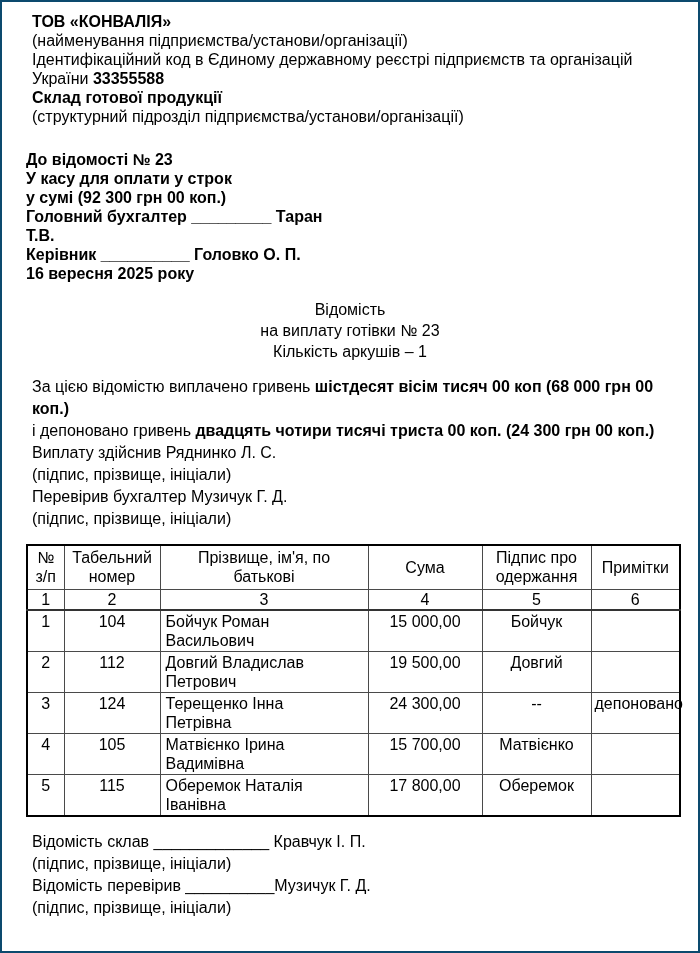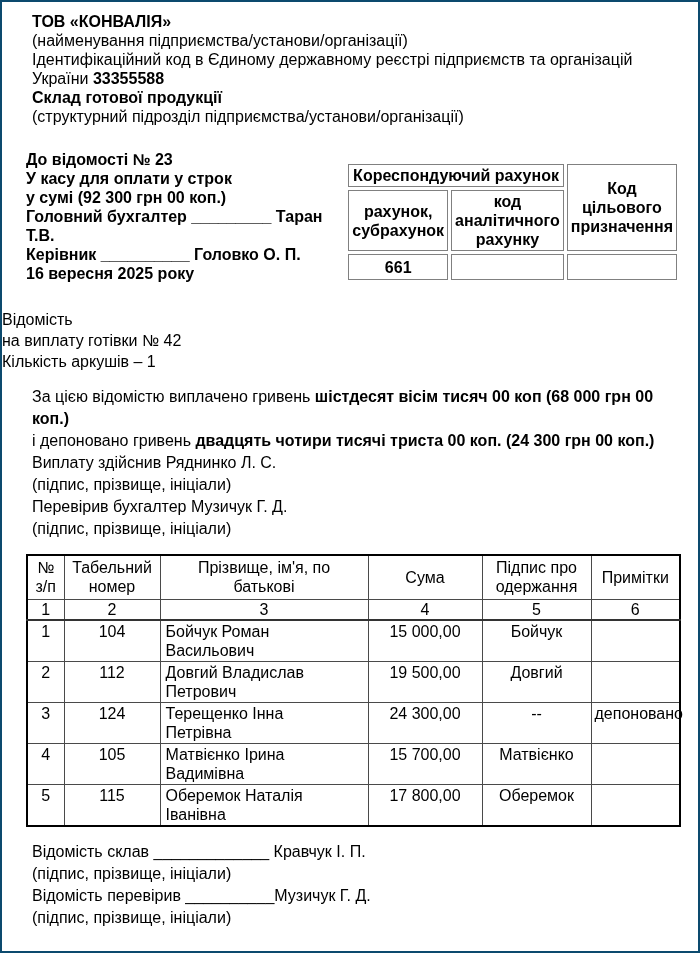--- a/index.html
+++ b/index.html
@@ -52,22 +52,22 @@
     padding: 1px 3px;
     line-height: 19px;
   }
   table.acct .aw1 { width: 90px; }
   table.acct .aw2 { width: 106px; }
   table.acct .aw3 { width: 110px; }
   table.acct .acct-val-row td { height: 26px; }
 
   
   .title-block {
-    margin-top: 26px;
-    text-align: left;
+    margin-top: 16px;
+    text-align: center;
     line-height: 21px;
   }
 
   
   .para-block {
     margin: 14px 8px 0 30px;
     width: 662px;
     line-height: 22px;
   }
 
@@ -122,44 +122,25 @@
     <div class="info-left">
       <p>До відомості № 23</p>
       <p>У касу для оплати у строк</p>
       <p>у сумі (92 300 грн 00 коп.)</p>
       <p>Головний бухгалтер _________ Таран
 Т.В.</p>
       <p>Керівник __________ Головко О. П.</p>
       <p>16 вересня 2025 року</p>
     </div>
 
-    <div class="acct-wrap">
-      <table class="acct">
-        <tbody>
-            <tr>
-          <td colspan="2">Кореспондуючий рахунок</td>
-          <td rowspan="2" class="aw3">Код цільового призначення</td>
-        </tr>
-        <tr>
-          <td class="aw1">рахунок, субрахунок</td>
-          <td class="aw2">код аналітичного рахунку</td>
-        </tr>
-        <tr class="acct-val-row">
-          <td>661</td>
-          <td></td>
-          <td></td>
-        </tr>
-      </tbody>
-        </table>
-    </div>
   </div>
 
   <div class="title-block">
     <p>Відомість</p>
-    <p>на виплату готівки № 42</p>
+    <p>на виплату готівки № 23</p>
     <p>Кількість аркушів – 1</p>
   </div>
 
   <div class="para-block">
     <p><span>За цією відомістю виплачено гривень </span><span class="bold">шістдесят вісім тисяч 00 коп (68 000 грн 00 коп.)</span></p>
     <p><span>і депоновано гривень </span><span class="bold">двадцять чотири тисячі триста 00 коп. (24 300 грн 00 коп.)</span></p>
     <p>Виплату здійснив Ряднинко Л. С.</p>
     <p>(підпис, прізвище, ініціали)</p>
     <p>Перевірив бухгалтер Музичук Г. Д.</p>
     <p>(підпис, прізвище, ініціали)</p>

